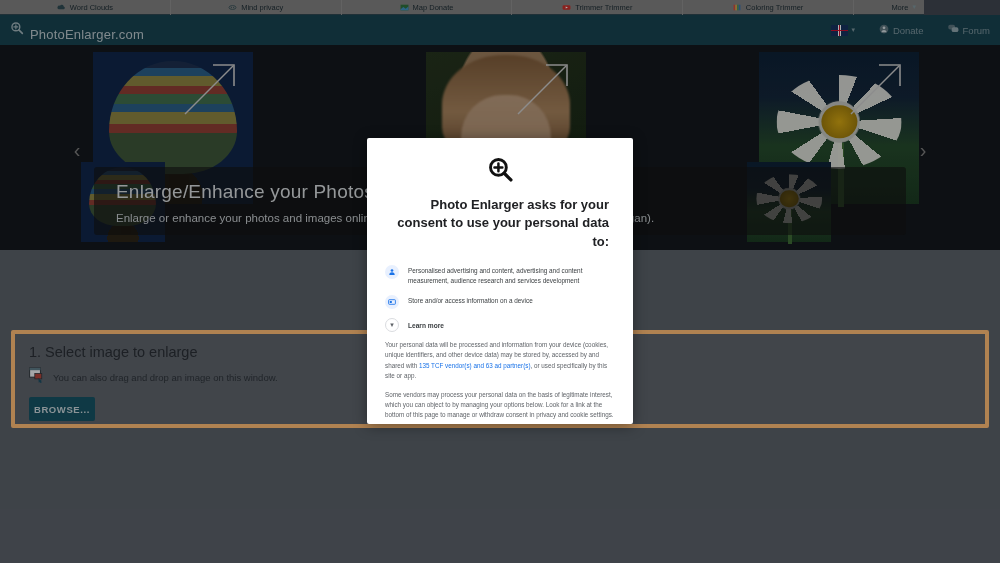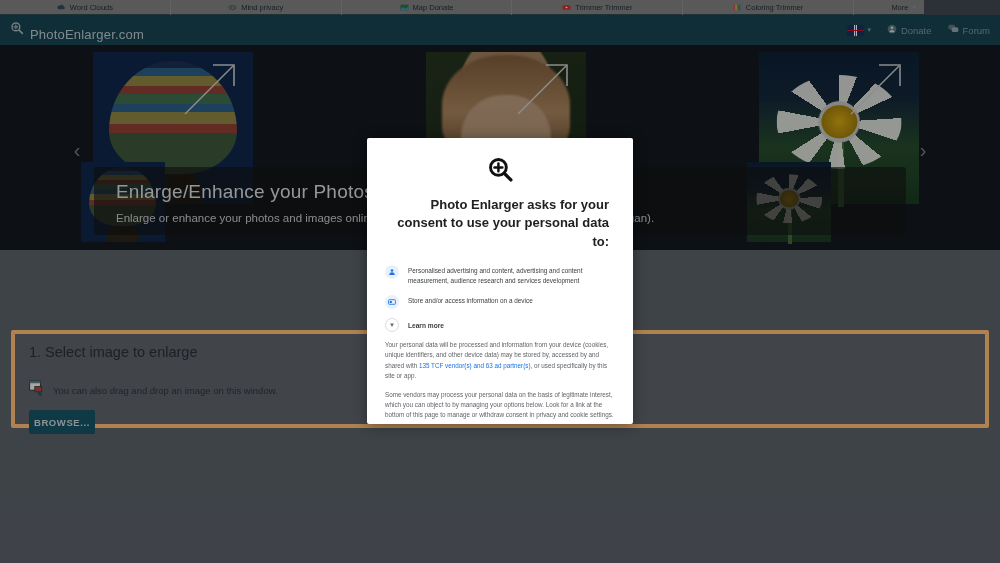--- a/index.html
+++ b/index.html
@@ -31,21 +31,21 @@
 
   
   .siteheader {
     position: absolute; top: 15px; left: 0; width: 1000px; height: 30px;
     background: #174250;
     display: flex; align-items: center; justify-content: space-between;
     padding: 0 10px;
   }
   .brand { display: flex; align-items: center; gap: 6px; }
   .brand-text { font-size: 13px; color: #b9c6cb; letter-spacing: .2px; margin-top: 8px; }
-  .hdr-right { display: flex; align-items: center; gap: 16px; }
+  .hdr-right { display: flex; align-items: center; gap: 24px; }
   .hdr-link { display: flex; align-items: center; gap: 4px; font-size: 9.5px; color: #7d949c; }
   .flagwrap { display: flex; align-items: center; gap: 3px; }
   .flag { width: 17px; height: 11px; position: relative; overflow: hidden; background: #16315e; display:block; }
   .flag:before {
     content:""; position:absolute; inset:0;
     background:
       linear-gradient(to bottom, transparent 42%, #fff 42%, #fff 58%, transparent 58%),
       linear-gradient(to right, transparent 42%, #fff 42%, #fff 58%, transparent 58%);
   }
   .flag:after {
@@ -122,21 +122,21 @@
   .hero-arrow.left { left: 65px; } .hero-arrow.right { right: 65px; }
 
   
   .pagebody { position:absolute; top: 250px; left:0; width: 1000px; height: 313px; background: #5a6068; }
   .card {
     position: absolute; top: 80px; left: 11px; width: 978px; height: 98px;
     background: #5d636b; border: 4px solid #fdba74; border-radius: 2px;
     padding: 10px 14px;
   }
   .card-title { font-size: 14.5px; color: #2a2f35; font-weight: 400; }
-  .dragrow { display: flex; align-items: center; gap: 7px; margin-top: 20px; }
+  .dragrow { display: flex; align-items: center; gap: 7px; margin-top: 7px; }
   .dragtext { font-size: 9.5px; color: #2f353b; }
   .browse-btn {
     margin-top: 10px; display: inline-flex; align-items: center; justify-content: center;
     width: 66px; height: 24px; background: #165263; color: #c7d3d8;
     font-size: 9.5px; font-weight: 700; letter-spacing: .6px; border-radius: 2px; cursor: pointer;
   }
 
   
   .scrim { position: absolute; inset: 0; background: rgba(0,0,0,.30); }
   .modal {

